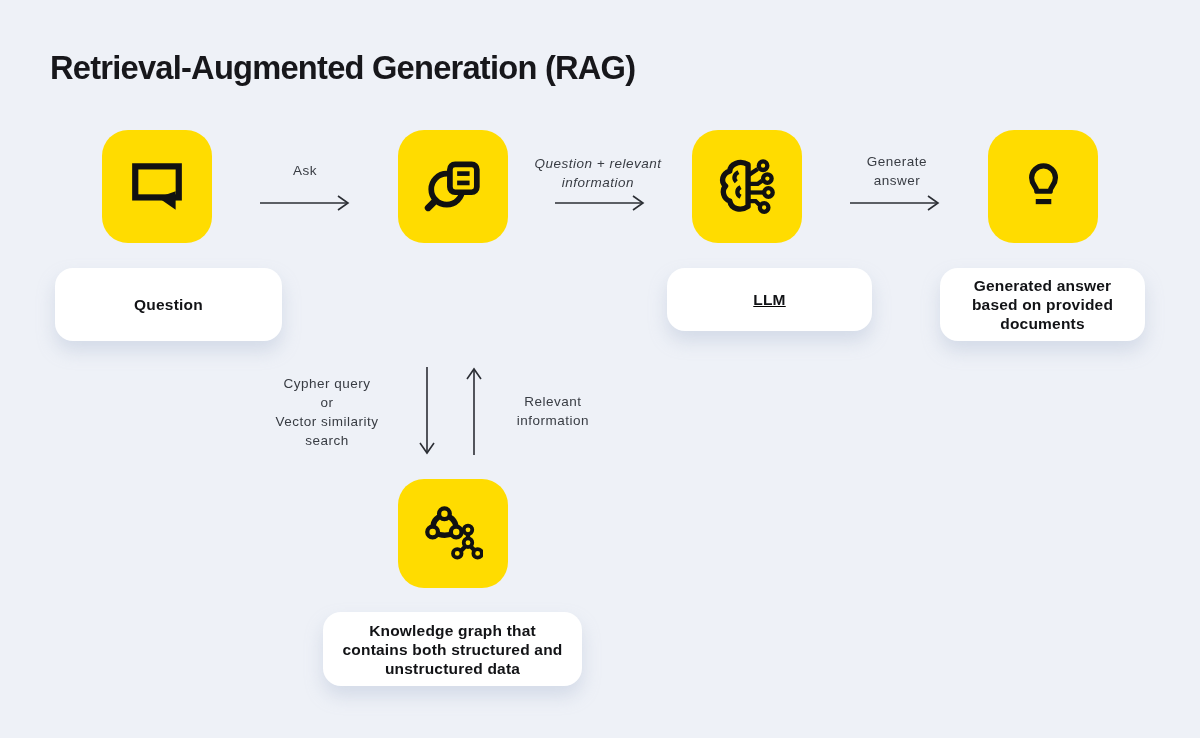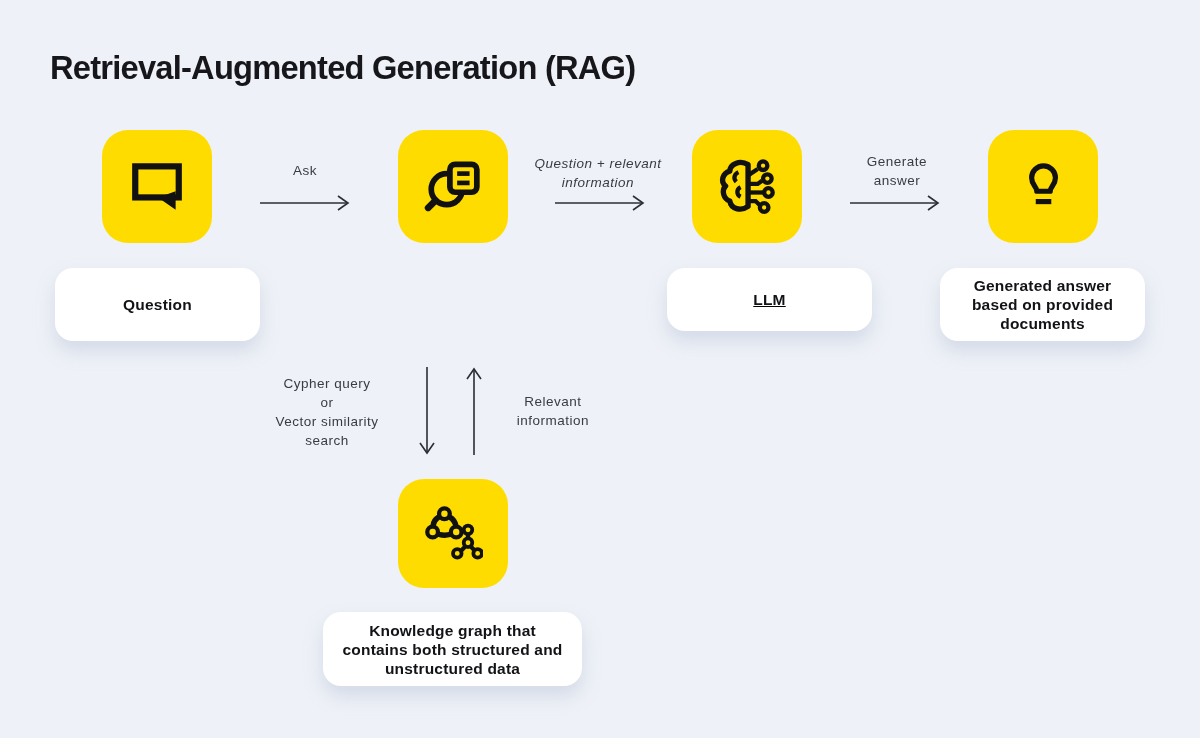--- a/index.html
+++ b/index.html
@@ -33,21 +33,21 @@
     font-size:13.5px; color:#383C43; letter-spacing:0.5px;
     line-height:19px; white-space:pre-line;
   }
   .arrow { position:absolute; }
   
   .box-question       { left:102px; top:130px; }
   .box-smart-search   { left:398px; top:130px; }
   .box-llm            { left:692px; top:130px; }
   .box-answer         { left:988px; top:130px; }
   .box-knowledge      { left:398px; top:479px; height:109px; }
-  .card-question      { left:55px;  top:268px; width:205px; height:73px;justify-content:center; }
+  .card-question      { left:55px;  top:268px; width:227px; height:73px;justify-content:center; }
   .card-smart-search  { left:350px; top:268px; width:205px; height:73px; }
   .card-llm           { left:667px; top:268px; width:205px; height:63px;text-decoration:underline; }
   .card-answer        { left:940px; top:268px; width:205px; height:73px; }
   .card-knowledge     { left:323px; top:612px; width:259px; height:74px; }
   .arrow-ask              { left:259px; top:194px; }
   .arrow-question-info    { left:554px; top:194px; }
   .arrow-generate         { left:849px; top:194px; }
   .arrow-cypher-down      { left:418px; top:366px; }
   .arrow-relevant-up      { left:465px; top:366px; }
   .label-ask              { left:258px; top:161px; width:94px;  }

